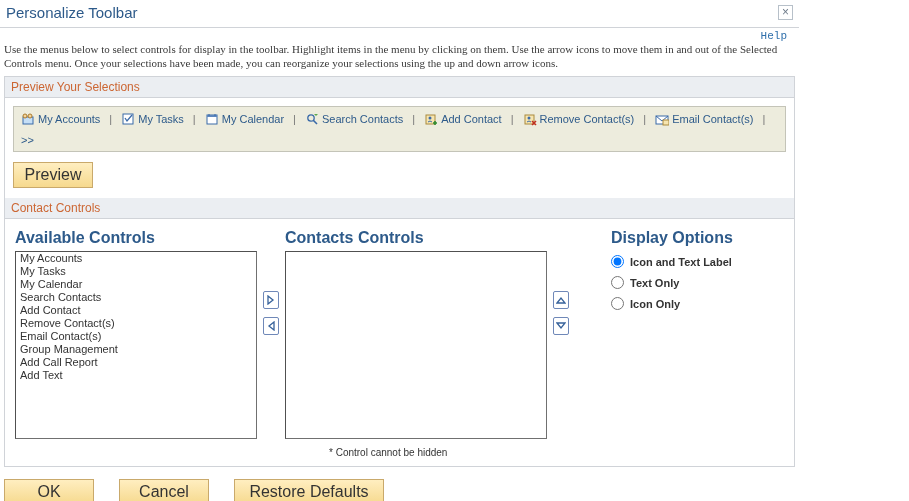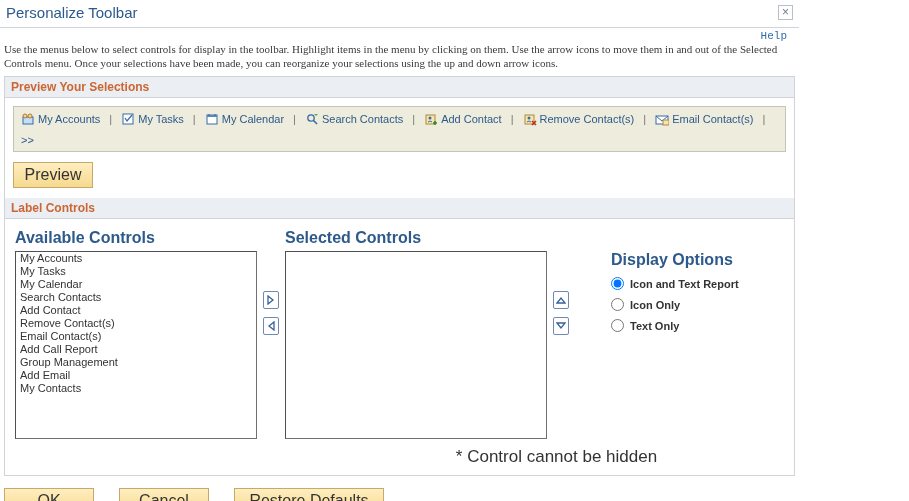--- a/index.html
+++ b/index.html
@@ -70,21 +70,20 @@
   .panel {
     margin: 0 4px 6px 4px;
     border: 1px solid var(--border-light);
   }
   .section-heading {
     background: var(--panel-header-bg);
     border-bottom: 1px solid var(--border-light);
     padding: 3px 6px;
     color: var(--orange);
     font-size: 12px;
-    font-weight: bold;
   }
   .section-body {
     padding: 8px 8px 10px 8px;
     background: #fff;
   }
   
   .preview-bar {
     background: var(--bg-preview);
     border: 1px solid var(--border-gray);
     padding: 2px 2px;
@@ -179,40 +178,38 @@
     background: #fff;
     color: var(--blue-mid);
     display: flex;
     align-items: center;
     justify-content: center;
     font-size: 10px;
     cursor: pointer;
   }
   .display-opts {
     padding-left: 36px;
-    margin-top: 22px;
   }
   .radio-row {
     display: flex;
     align-items: center;
     gap: 6px;
     padding: 4px 0;
     font-weight: bold;
     color: #333;
     cursor: pointer;
     font-size: 11px;
   }
   .radio-row input {
     margin: 0;
   }
   .footnote {
     padding: 8px 0 0 314px;
     color: #333;
-    font-size: 17px;
-    text-align: center;
+    font-size: 10px;
   }
   .button-row {
     display: flex;
     gap: 25px;
     padding: 6px 4px 8px 4px;
   }
   .button-row .btn {
     min-width: 90px;
   }
   .button-row .btn.wide {
@@ -289,56 +286,55 @@
             <span>Email Contact(s)</span>
           </span>
           <span class="tb-sep">|</span>
           <span class="tb-item">&gt;&gt;</span>
         </div>
       <div class="preview-btn-row">
         <button class="btn small">Preview</button>
       </div>
     </div>
 
-    <div class="section-heading">Label Controls</div>
+    <div class="section-heading">Contact Controls</div>
     <div class="select-body">
       <div class="cols">
 
         <div>
           <div class="col-heading">Available Controls</div>
           <div class="listbox" id="available-list">
               <div class="opt">My Accounts</div>
               <div class="opt">My Tasks</div>
               <div class="opt">My Calendar</div>
               <div class="opt">Search Contacts</div>
               <div class="opt">Add Contact</div>
               <div class="opt">Remove Contact(s)</div>
               <div class="opt">Email Contact(s)</div>
+              <div class="opt">Group Management</div>
               <div class="opt">Add Call Report</div>
-              <div class="opt">Group Management</div>
-              <div class="opt">Add Email</div>
-              <div class="opt">My Contacts</div>
+              <div class="opt">Add Text</div>
             </div>
         </div>
 
         <div class="arrow-col">
           <div class="arrow-btn">
             <svg width="8" height="10" viewBox="0 0 8 10">
                 <path d="M1 1 L6 5 L1 9 Z" fill="none" stroke="#37629b" stroke-width="1.3"></path>
               </svg>
           </div>
           <div class="arrow-btn">
             <svg width="8" height="10" viewBox="0 0 8 10">
                 <path d="M7 1 L2 5 L7 9 Z" fill="none" stroke="#37629b" stroke-width="1.3"></path>
               </svg>
           </div>
         </div>
 
         <div>
-          <div class="col-heading">Selected Controls</div>
+          <div class="col-heading">Contacts Controls</div>
           <div class="listbox" style="width:260px" id="selected-list"></div>
         </div>
 
         <div class="arrow-col">
           <div class="arrow-btn">
             <svg width="10" height="8" viewBox="0 0 10 8">
                 <path d="M1 7 L5 2 L9 7 Z" fill="none" stroke="#37629b" stroke-width="1.3"></path>
               </svg>
           </div>
           <div class="arrow-btn">
@@ -346,29 +342,29 @@
                 <path d="M1 1 L5 6 L9 1 Z" fill="none" stroke="#37629b" stroke-width="1.3"></path>
               </svg>
           </div>
         </div>
 
         <div class="display-opts">
           <div class="col-heading">Display Options</div>
           <div id="display-options">
               <label class="radio-row">
                 <input type="radio" name="disp" checked="" style="">
-                <span>Icon and Text Report</span>
+                <span>Icon and Text Label</span>
+              </label>
+              <label class="radio-row">
+                <input type="radio" name="disp" style="">
+                <span>Text Only</span>
               </label>
               <label class="radio-row">
                 <input type="radio" name="disp" style="">
                 <span>Icon Only</span>
-              </label>
-              <label class="radio-row">
-                <input type="radio" name="disp" style="">
-                <span>Text Only</span>
               </label>
             </div>
         </div>
 
       </div>
       <div class="footnote">* Control cannot be hidden</div>
     </div>
 
   </div>
 

